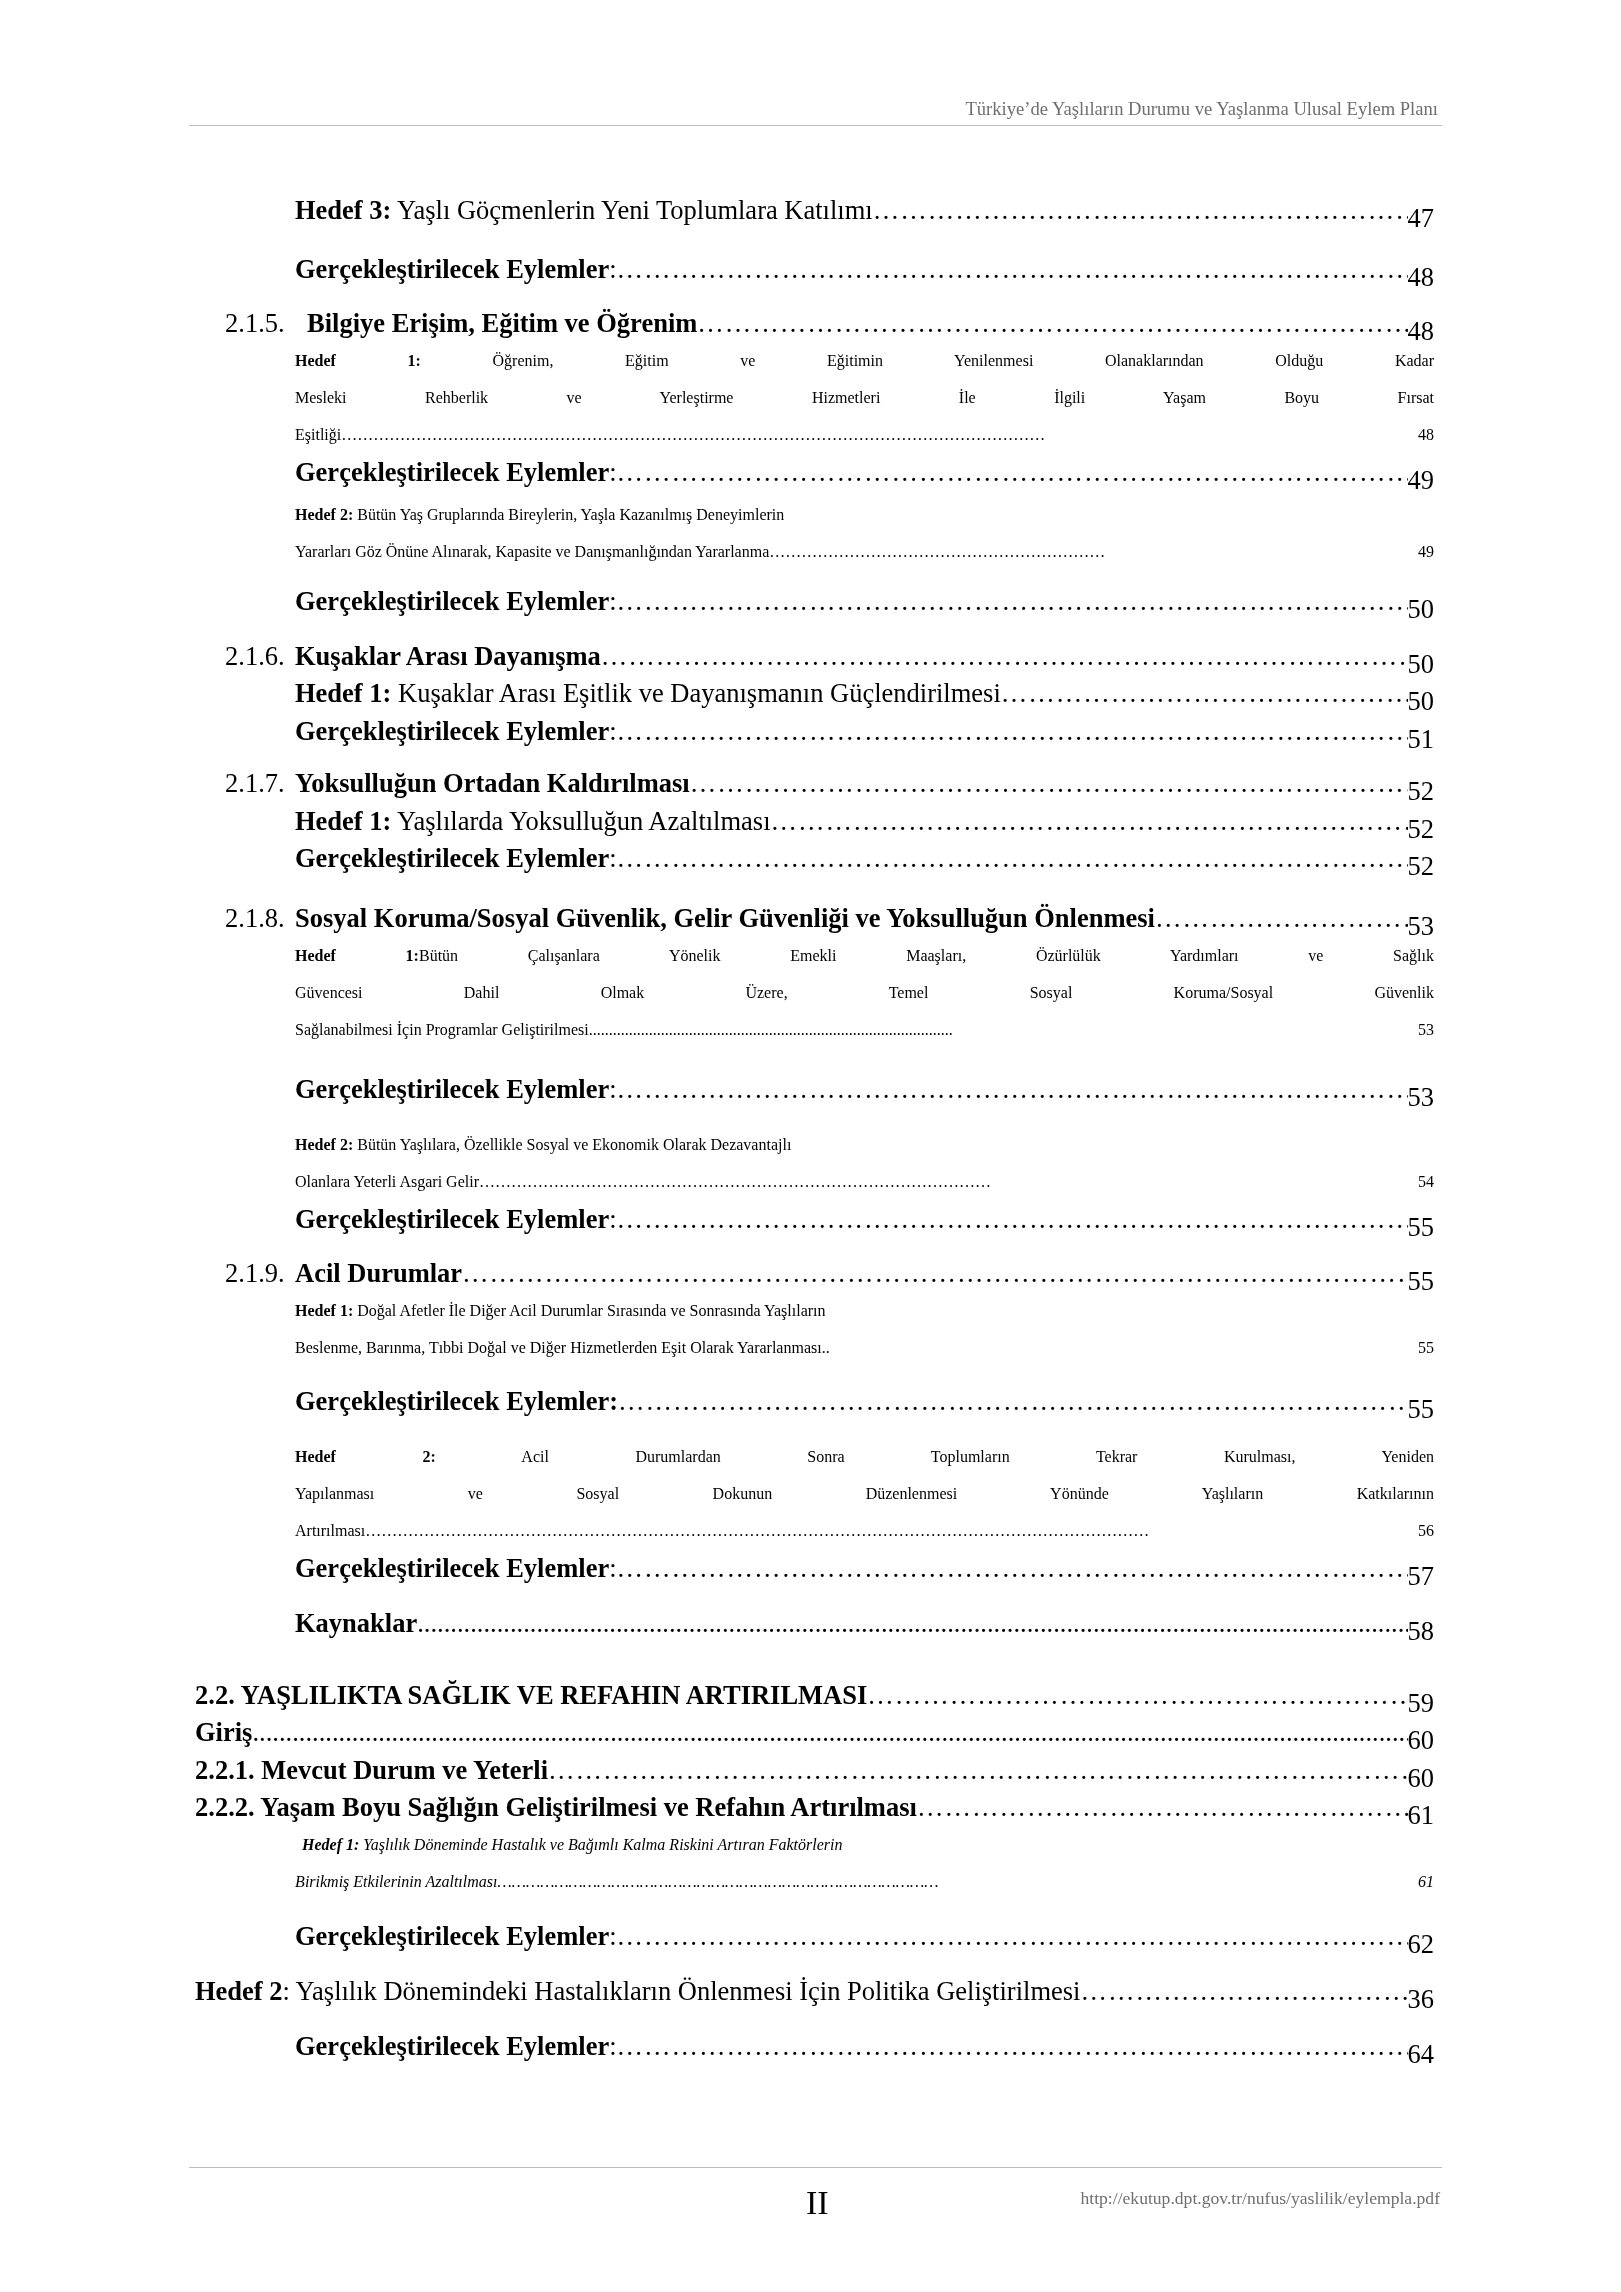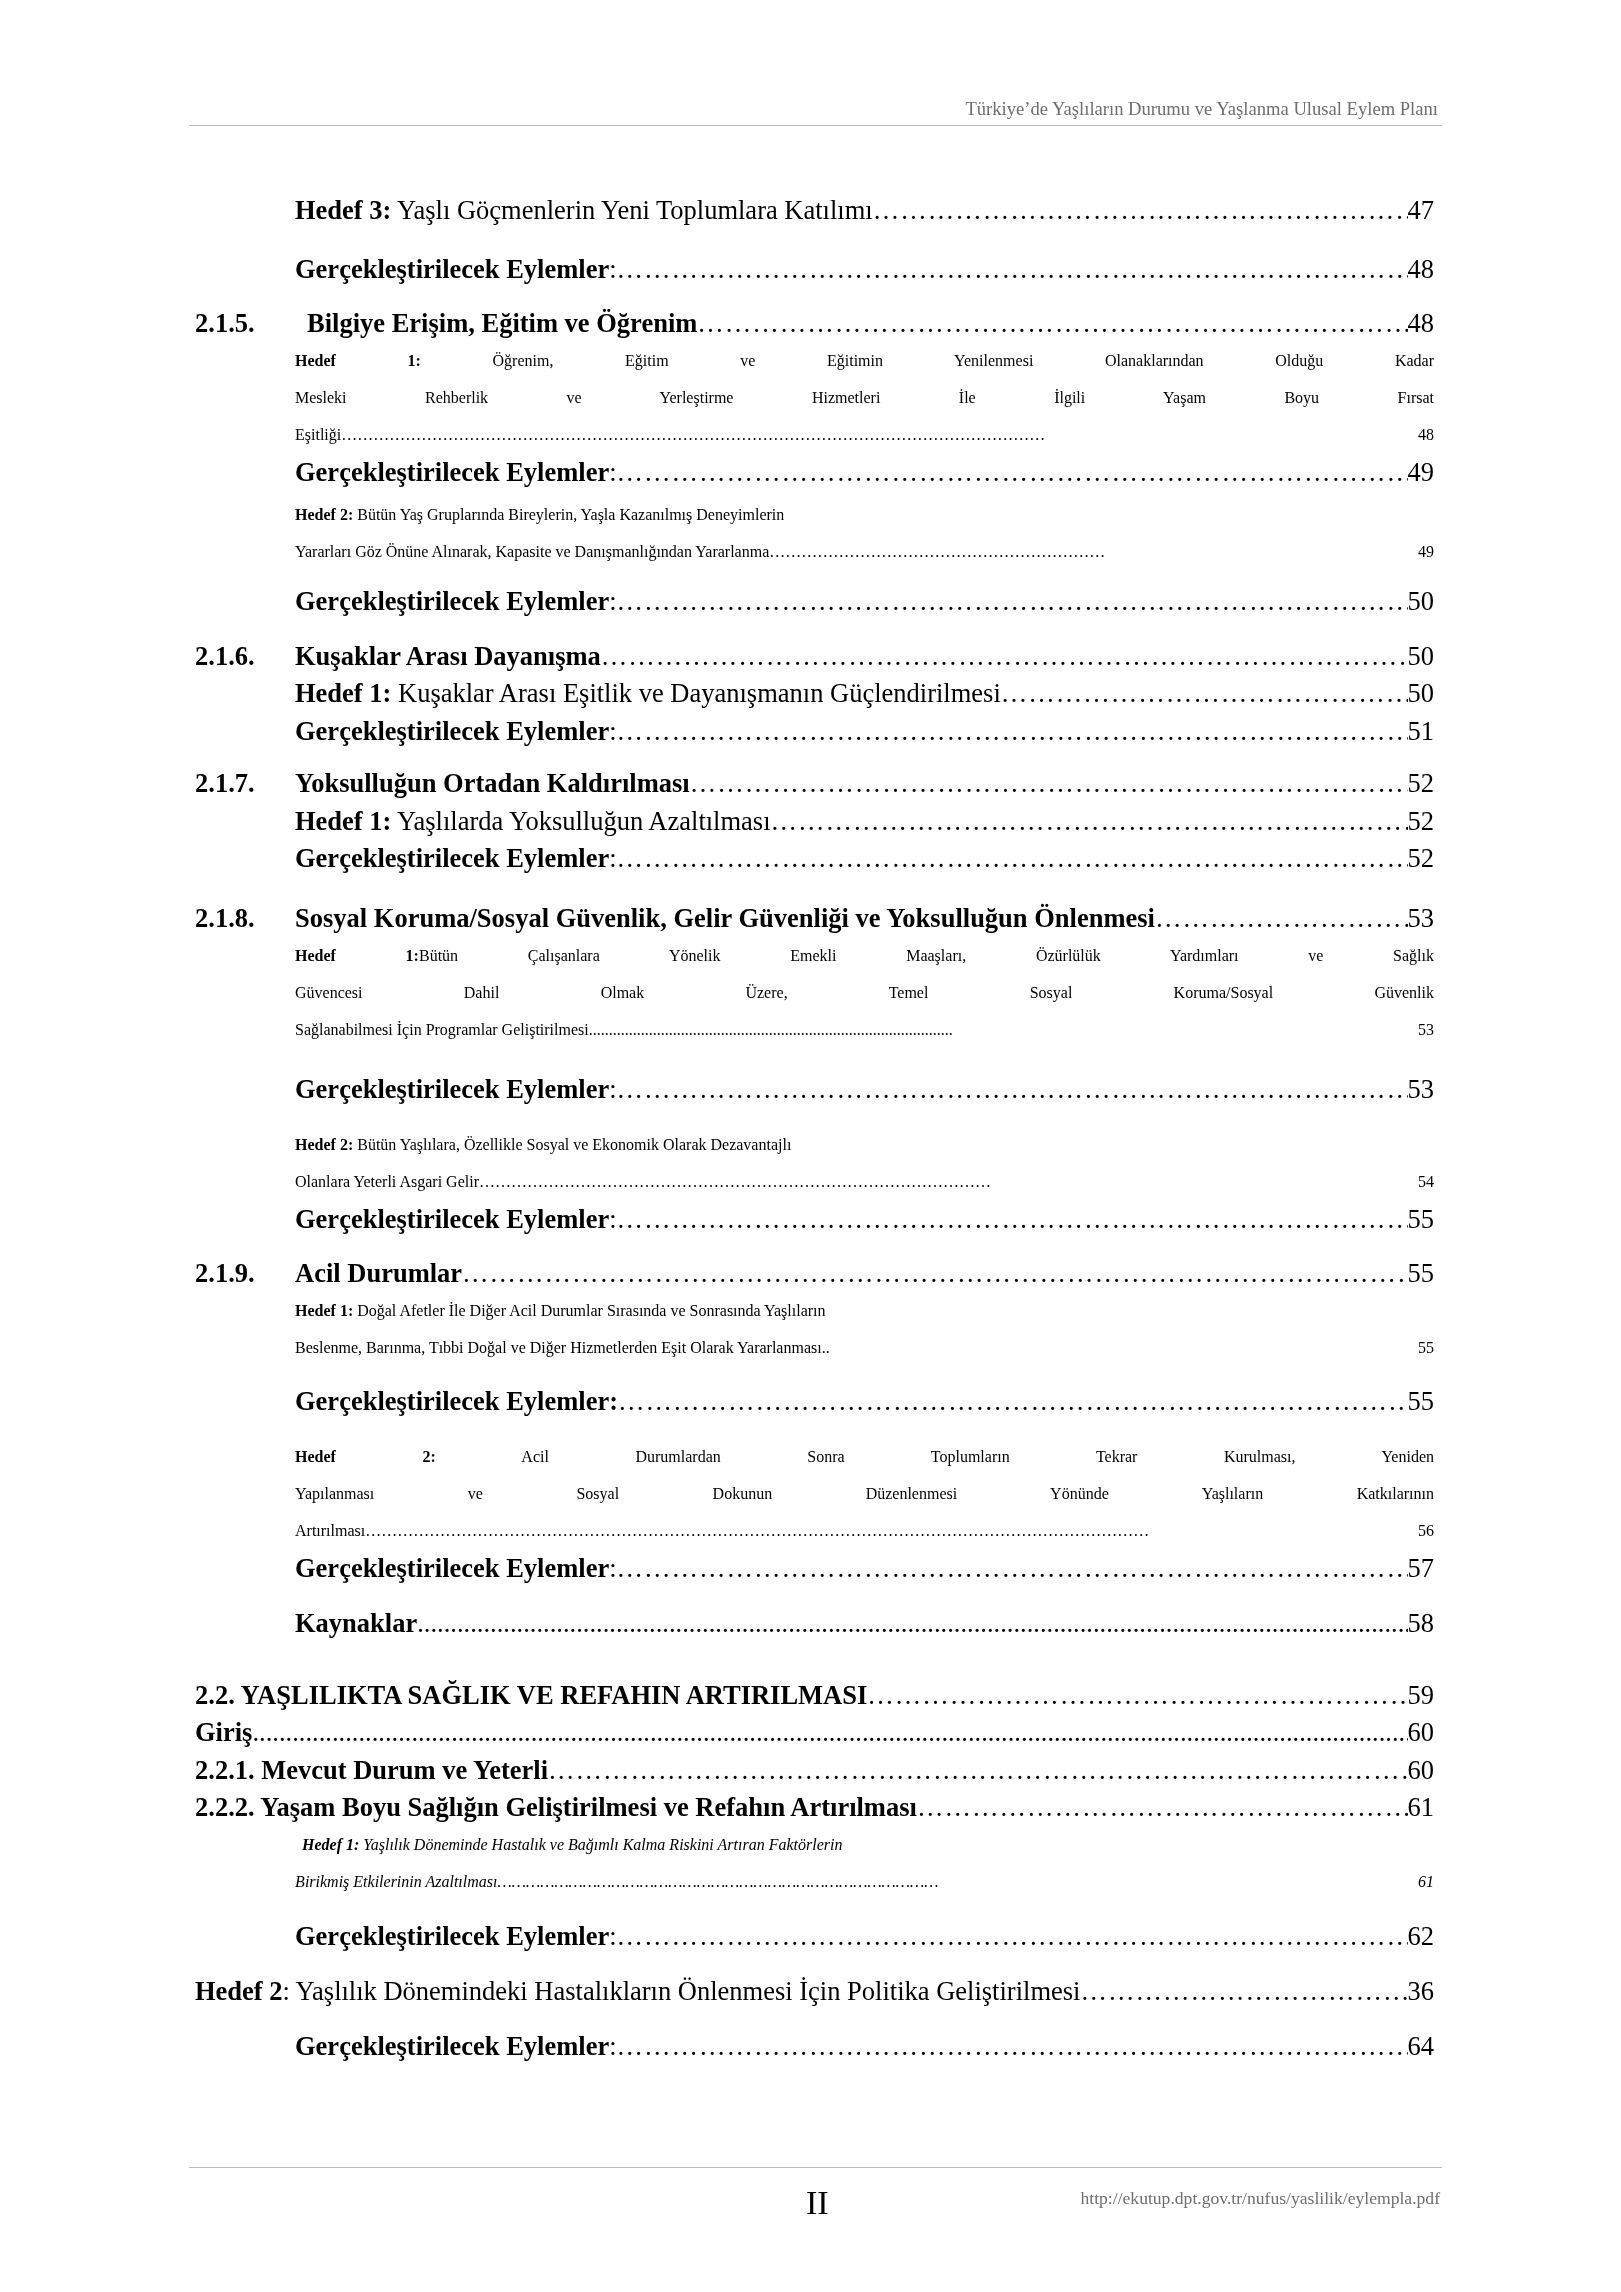--- a/index.html
+++ b/index.html
@@ -6,26 +6,26 @@
   body { width: 1621px; height: 2293px; position: relative; overflow: hidden;
          font-family: "Liberation Serif", "DejaVu Serif", serif; color: #000; }
   .header-text { position: absolute; right: 183px; top: 98px; font-size: 18.6px; color: #6f6f6f; }
   .header-rule { position: absolute; left: 189px; top: 125px; width: 1253px; height: 1px; background: #bdbdbd; }
   .footer-rule { position: absolute; left: 189px; top: 2167px; width: 1253px; height: 1px; background: #bdbdbd; }
   .footer-page { position: absolute; left: 806px; top: 2184px; font-size: 34px; color: #000; }
   .footer-url { position: absolute; right: 181px; top: 2188px; font-size: 17.6px; color: #6f6f6f; }
 
   .toc { position: absolute; left: 0; top: 0; width: 100%; }
   .row { position: absolute; left: 0; width: 100%; font-size: 26.5px; line-height: 37px; }
-  .num { position: absolute; font-weight: bold; white-space: nowrap; }
+  .num { position: absolute; font-weight: normal; white-space: nowrap; margin-left: 30px; }
   .entry { position: absolute; right: 187px; white-space: nowrap; overflow: hidden; display: flex; }
   .entry .text { white-space: nowrap; flex: 0 0 auto; }
   .entry .dots { flex: 1 1 auto; overflow: hidden; white-space: nowrap; letter-spacing: 1px; }
   .entry .dots::after { content: "……………………………………………………………………………………………………………………………………………………"; }
-  .entry .pg { flex: 0 0 auto; }
+  .entry .pg { flex: 0 0 auto; margin-top: 8px; }
   .multi { position: absolute; right: 187px; }
   .multi .line { display: block; text-align: justify; text-align-last: justify; white-space: nowrap; height: 37px; line-height: 37px; }
   .multi .line.left { text-align: left; text-align-last: left; }
   b { font-weight: bold; }
 </style>
 </head>
 <body>
 
 <div class="header-text">Türkiye’de Yaşlıların Durumu ve Yaşlanma Ulusal Eylem Planı</div>
 <div class="header-rule"></div>

